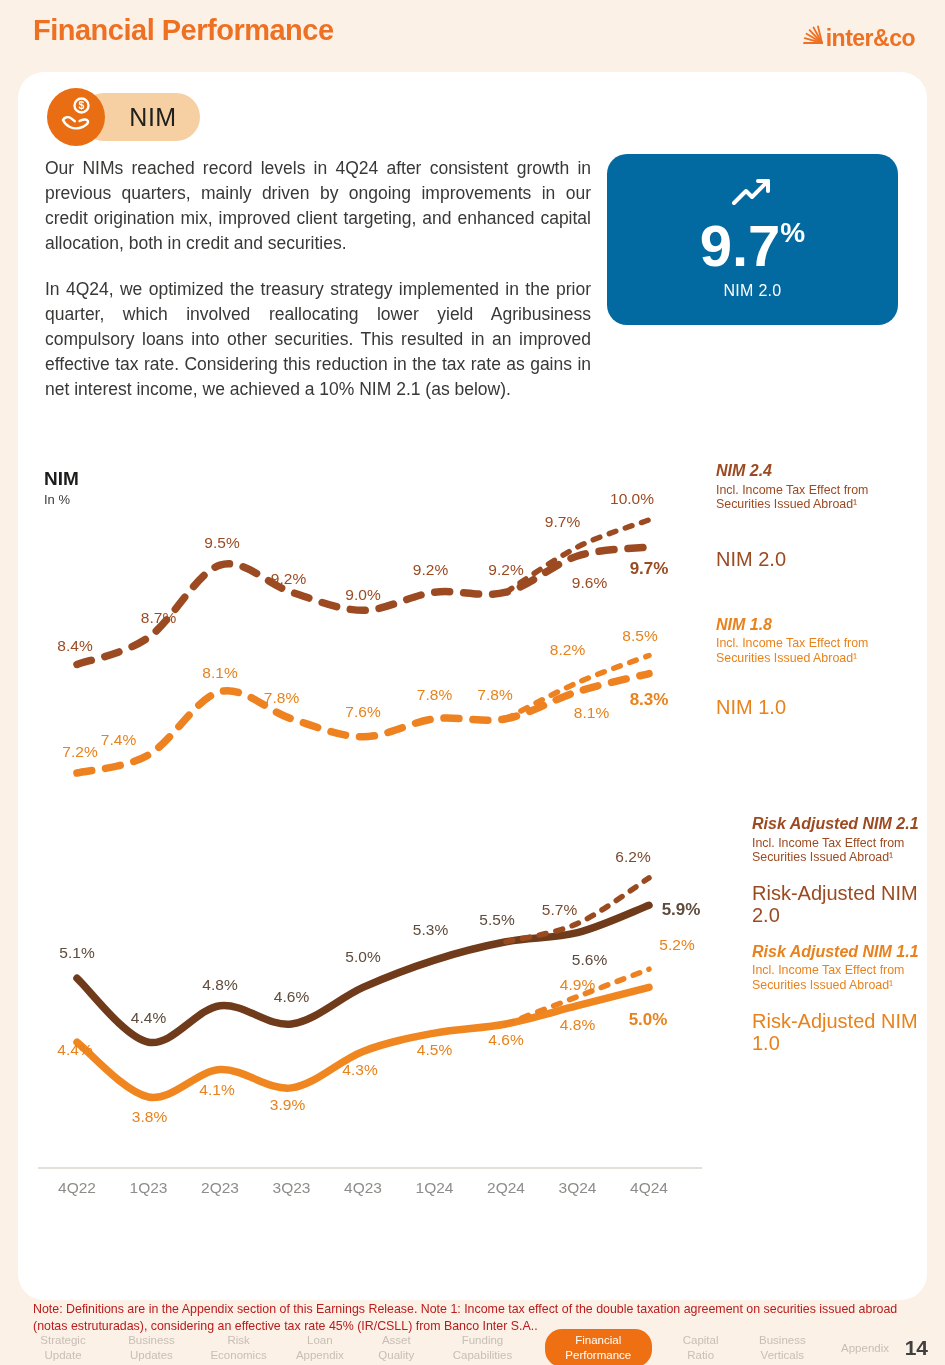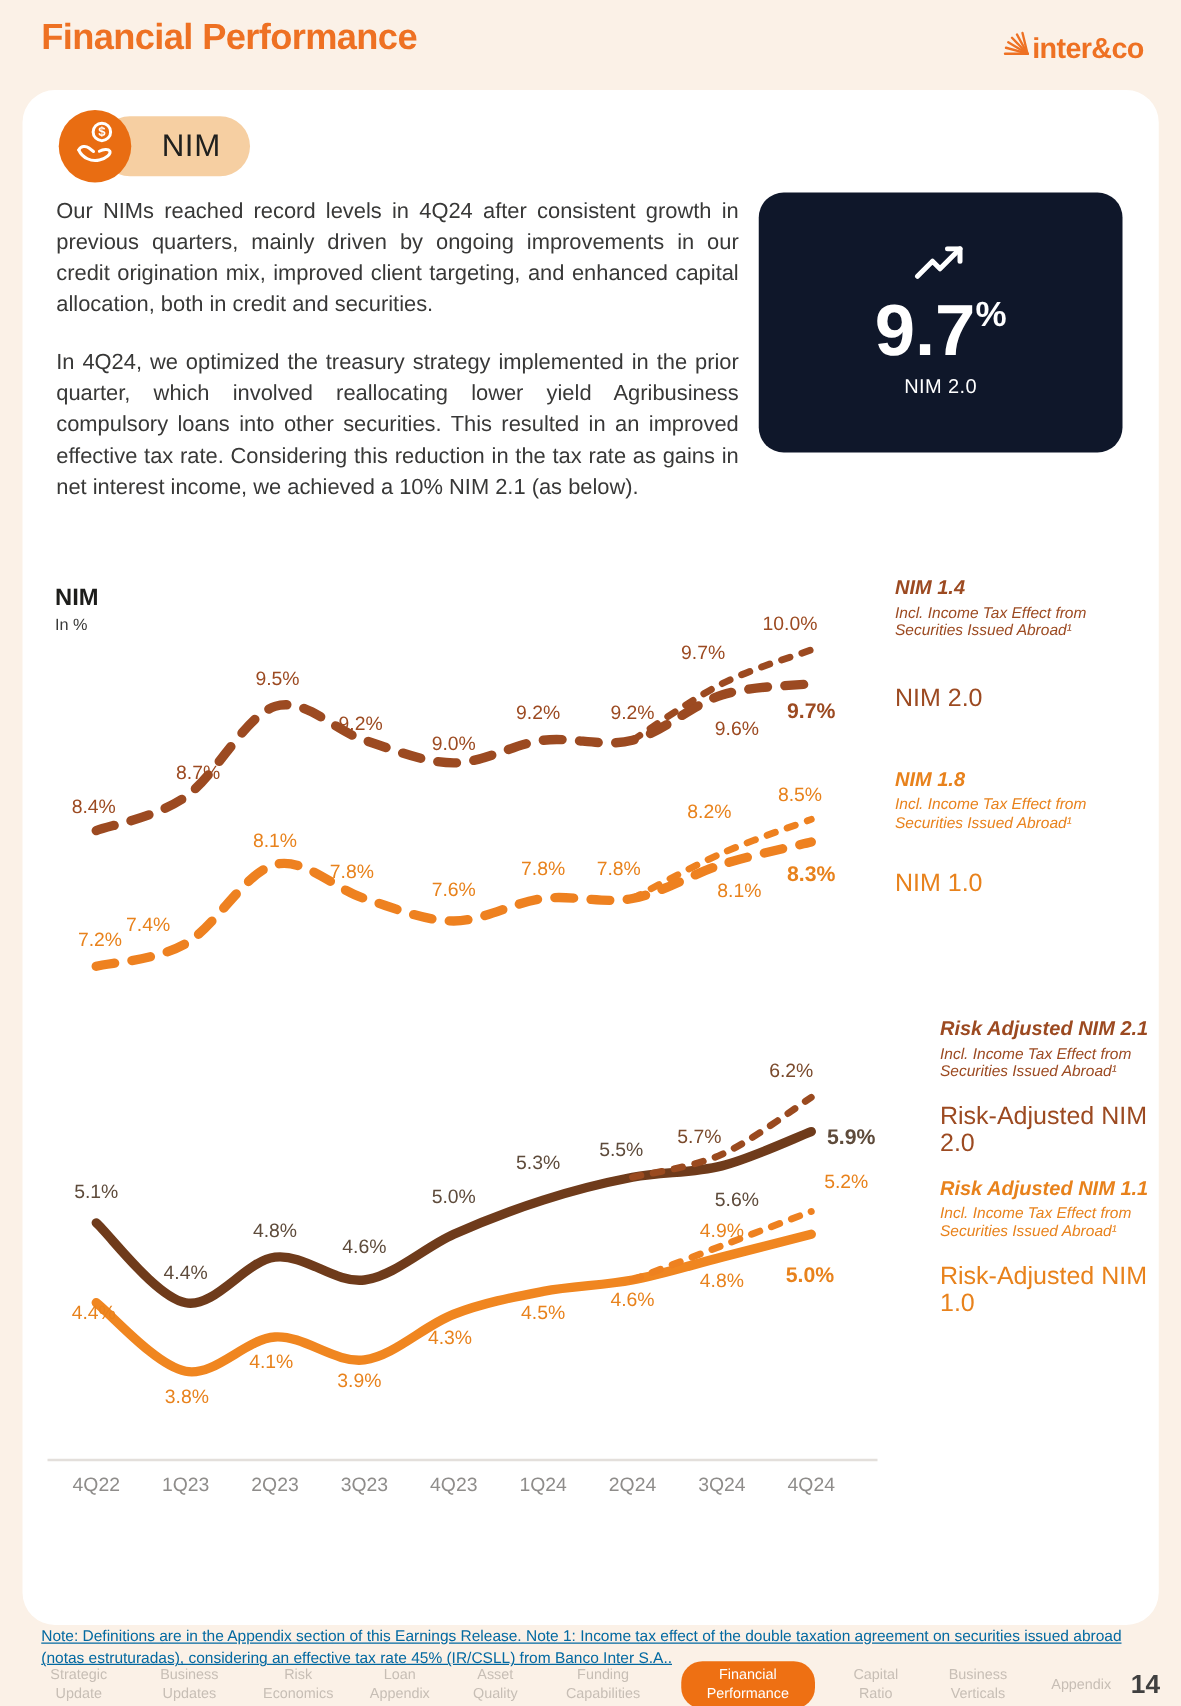--- a/index.html
+++ b/index.html
@@ -18,48 +18,48 @@
   .badge-pill{position:absolute;left:80px;top:93px;width:120px;height:48px;background:#F6CFA2;border-radius:26px;display:flex;align-items:center;justify-content:center;padding-left:26px;box-sizing:border-box;}
   .badge-pill span{font-size:25px;color:#20201E;letter-spacing:0.5px;}
   .badge-circle{position:absolute;left:47px;top:88px;width:58px;height:58px;border-radius:50%;background:#E96D12;display:flex;align-items:center;justify-content:center;}
 
   
   .paras{position:absolute;left:45px;top:156px;width:546px;}
   .paras p{margin:0;font-size:17.5px;line-height:1.43;color:#383837;text-align:justify;}
   .paras p + p{margin-top:21px;}
 
   
-  .metric-card{position:absolute;left:607px;top:154px;width:291px;height:208px;border-radius:20px;background:#0f172a;display:flex;flex-direction:column;align-items:center;justify-content:center;color:#fff;}
+  .metric-card{position:absolute;left:607px;top:154px;width:291px;height:171px;border-radius:20px;background:#0369a1;display:flex;flex-direction:column;align-items:center;justify-content:center;color:#fff;}
   .metric-arrow{margin-bottom:6px;}
   .metric-value{font-size:58px;font-weight:700;line-height:1;display:flex;align-items:flex-start;}
   .metric-value .unit{font-size:28px;font-weight:700;margin-top:2px;}
   .metric-label{font-size:16px;margin-top:7px;letter-spacing:0.3px;}
 
   
   .chart-header{position:absolute;left:44px;top:468px;z-index:3;}
   .chart-title{font-size:19px;font-weight:700;color:#1D1D1B;}
   .chart-sub{font-size:13px;color:#3A3A39;margin-top:2px;}
 
   #chart-svg{position:absolute;left:30px;top:460px;z-index:2;}
   #chart-svg text{font-family:"Liberation Sans","DejaVu Sans",sans-serif;}
 
   
   .legend{position:absolute;width:195px;z-index:3;}
   #legend-top{left:716px;top:462px;}
   #legend-bottom{left:752px;top:815px;}
   .lg-item .lg-label{font-size:20px;line-height:1.1;}
   .lg-item.italic .lg-label{font-size:16px;font-weight:700;font-style:italic;}
-  .lg-sub{font-size:12.4px;font-style:italic;line-height:1.18;margin-top:3px;}
+  .lg-sub{font-size:12.4px;line-height:1.18;margin-top:3px;}
   #legend-top .lg-item{margin-bottom:30px;}
   #legend-top .lg-item:nth-child(1){margin-bottom:36px;}
   #legend-top .lg-item:nth-child(2){margin-bottom:46px;}
   #legend-bottom .lg-item{margin-bottom:17px;}
 
   
-  .note{position:absolute;left:33px;top:1301px;width:884px;margin:0;font-size:12.4px;line-height:1.4;color:#0369a1;text-decoration:underline;}
+  .note{position:absolute;left:33px;top:1301px;width:884px;margin:0;font-size:12.4px;line-height:1.4;color:#b91c1c;}
   .tabs{position:absolute;left:33px;top:1331px;width:856px;height:34px;display:flex;align-items:center;justify-content:space-between;gap:26px;}
   .tab{color:#C7BEB5;font-size:11.5px;line-height:1.3;text-align:center;max-width:86px;cursor:pointer;}
   .tab.active{background:#EE7013;color:#FFFFFF;border-radius:17px;padding:4px 13px;font-weight:400;}
   .page-number{position:absolute;right:17px;top:1336px;font-size:21px;font-weight:700;color:#404040;}
 </style>
 </head>
 <body>
 
 <div class="page">
 
@@ -185,21 +185,21 @@
       <text x="476.0" y="585.0" text-anchor="middle" font-size="15.5" fill="#E8821C">4.6%</text>
       <text x="547.5" y="569.7" text-anchor="middle" font-size="15.5" fill="#E8821C">4.8%</text>
       <text x="618.0" y="565.4" text-anchor="middle" font-size="17" fill="#E8821C" font-weight="700">5.0%</text>
       <path d="M476,564.0 C487.9,559.4 523.7,545.7 547.5,536.6 C571.3,527.4 607.1,513.7 619,509.2" fill="none" stroke="#EE8120" stroke-width="5.5" stroke-linecap="round" stroke-dasharray="7 10"></path>
       <text x="547.5" y="529.6" text-anchor="middle" font-size="15.5" fill="#E8821C">4.9%</text>
       <text x="647.0" y="490.2" text-anchor="middle" font-size="15.5" fill="#E8821C">5.2%</text>
     </svg>
 
   <div class="legend" id="legend-top">
       <div class="lg-item italic">
-        <div class="lg-label" style="color: rgb(156, 74, 33);">NIM 1.4</div>
+        <div class="lg-label" style="color: rgb(156, 74, 33);">NIM 2.4</div>
         <div class="lg-sub" style="color: rgb(156, 74, 33);">Incl. Income Tax Effect from Securities Issued Abroad¹</div>
       </div>
       <div class="lg-item">
         <div class="lg-label" style="color: rgb(156, 74, 33);">NIM 2.0</div>
       </div>
       <div class="lg-item italic">
         <div class="lg-label" style="color: rgb(232, 130, 28);">NIM 1.8</div>
         <div class="lg-sub" style="color: rgb(232, 130, 28);">Incl. Income Tax Effect from Securities Issued Abroad¹</div>
       </div>
       <div class="lg-item">

